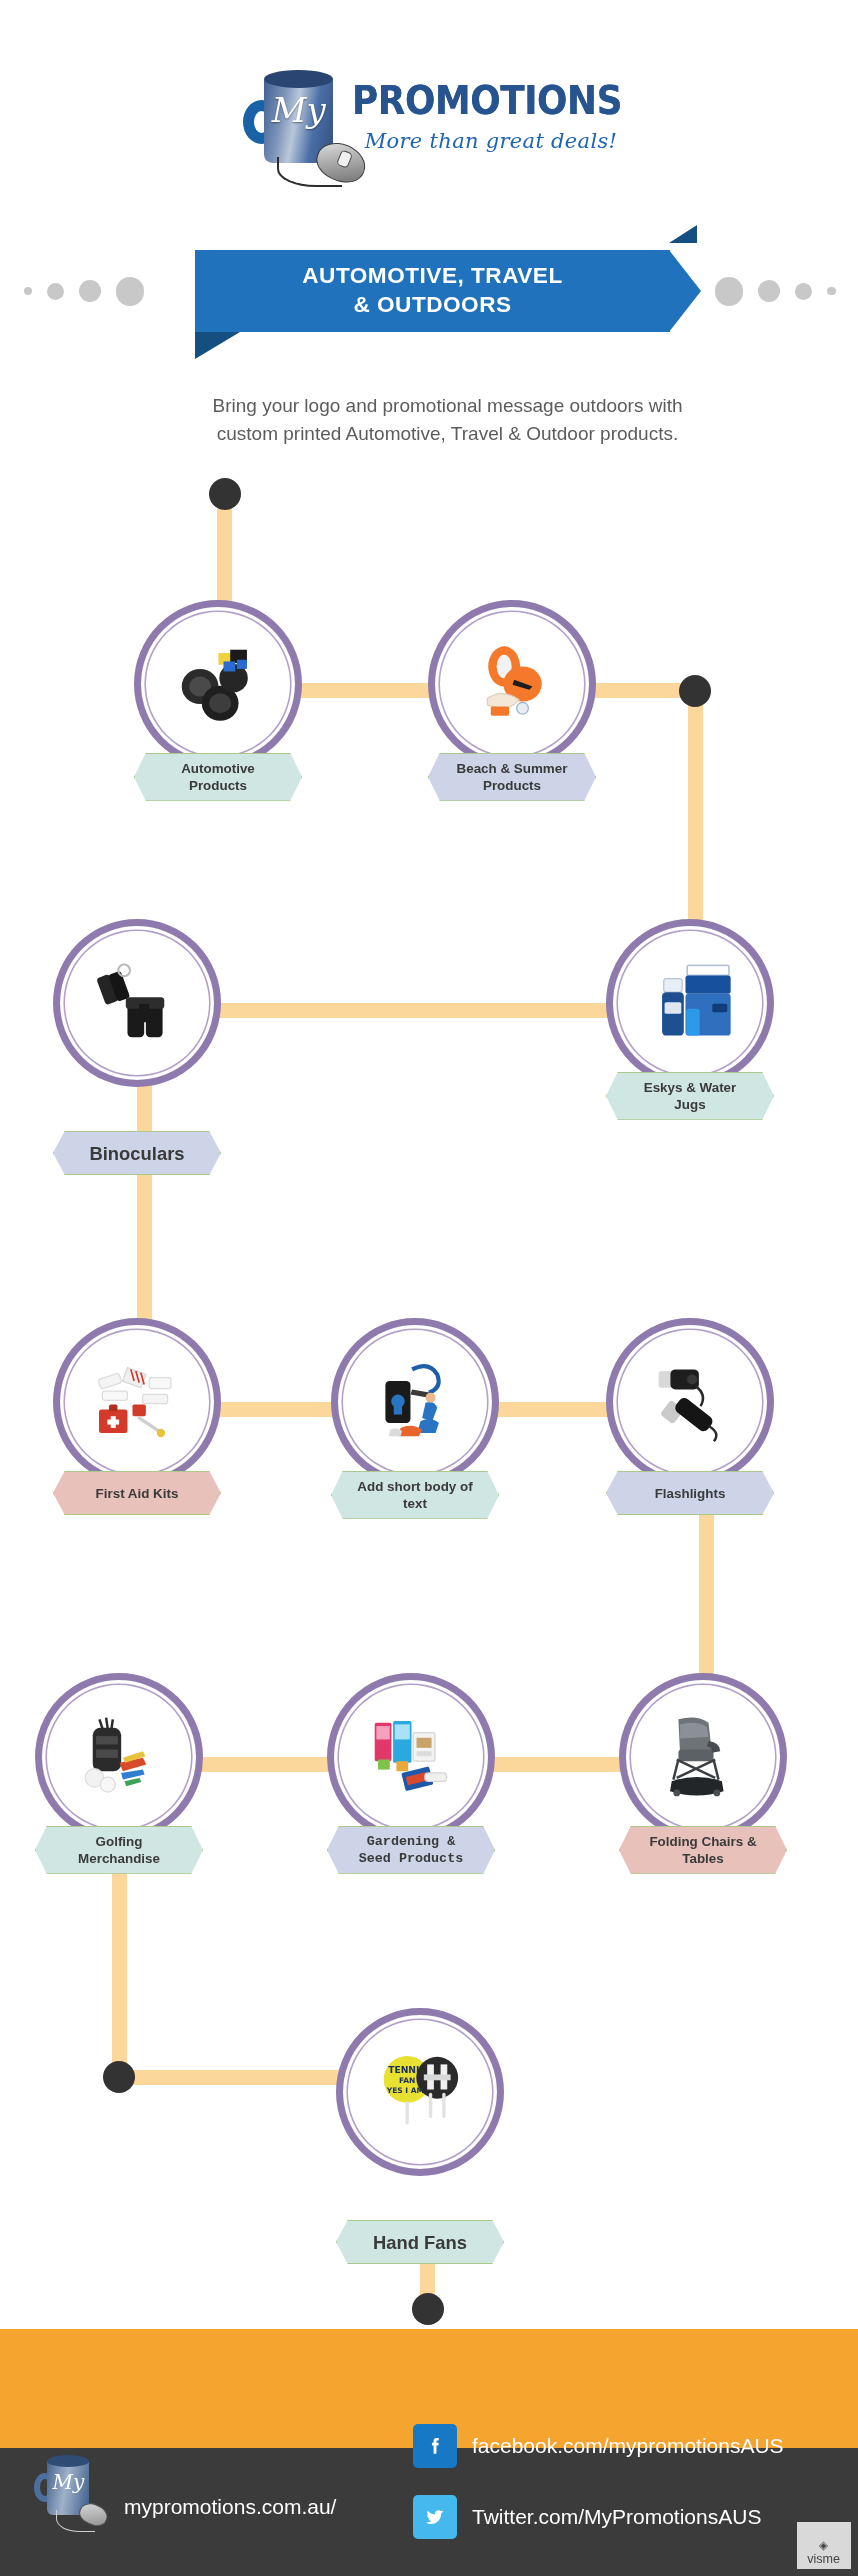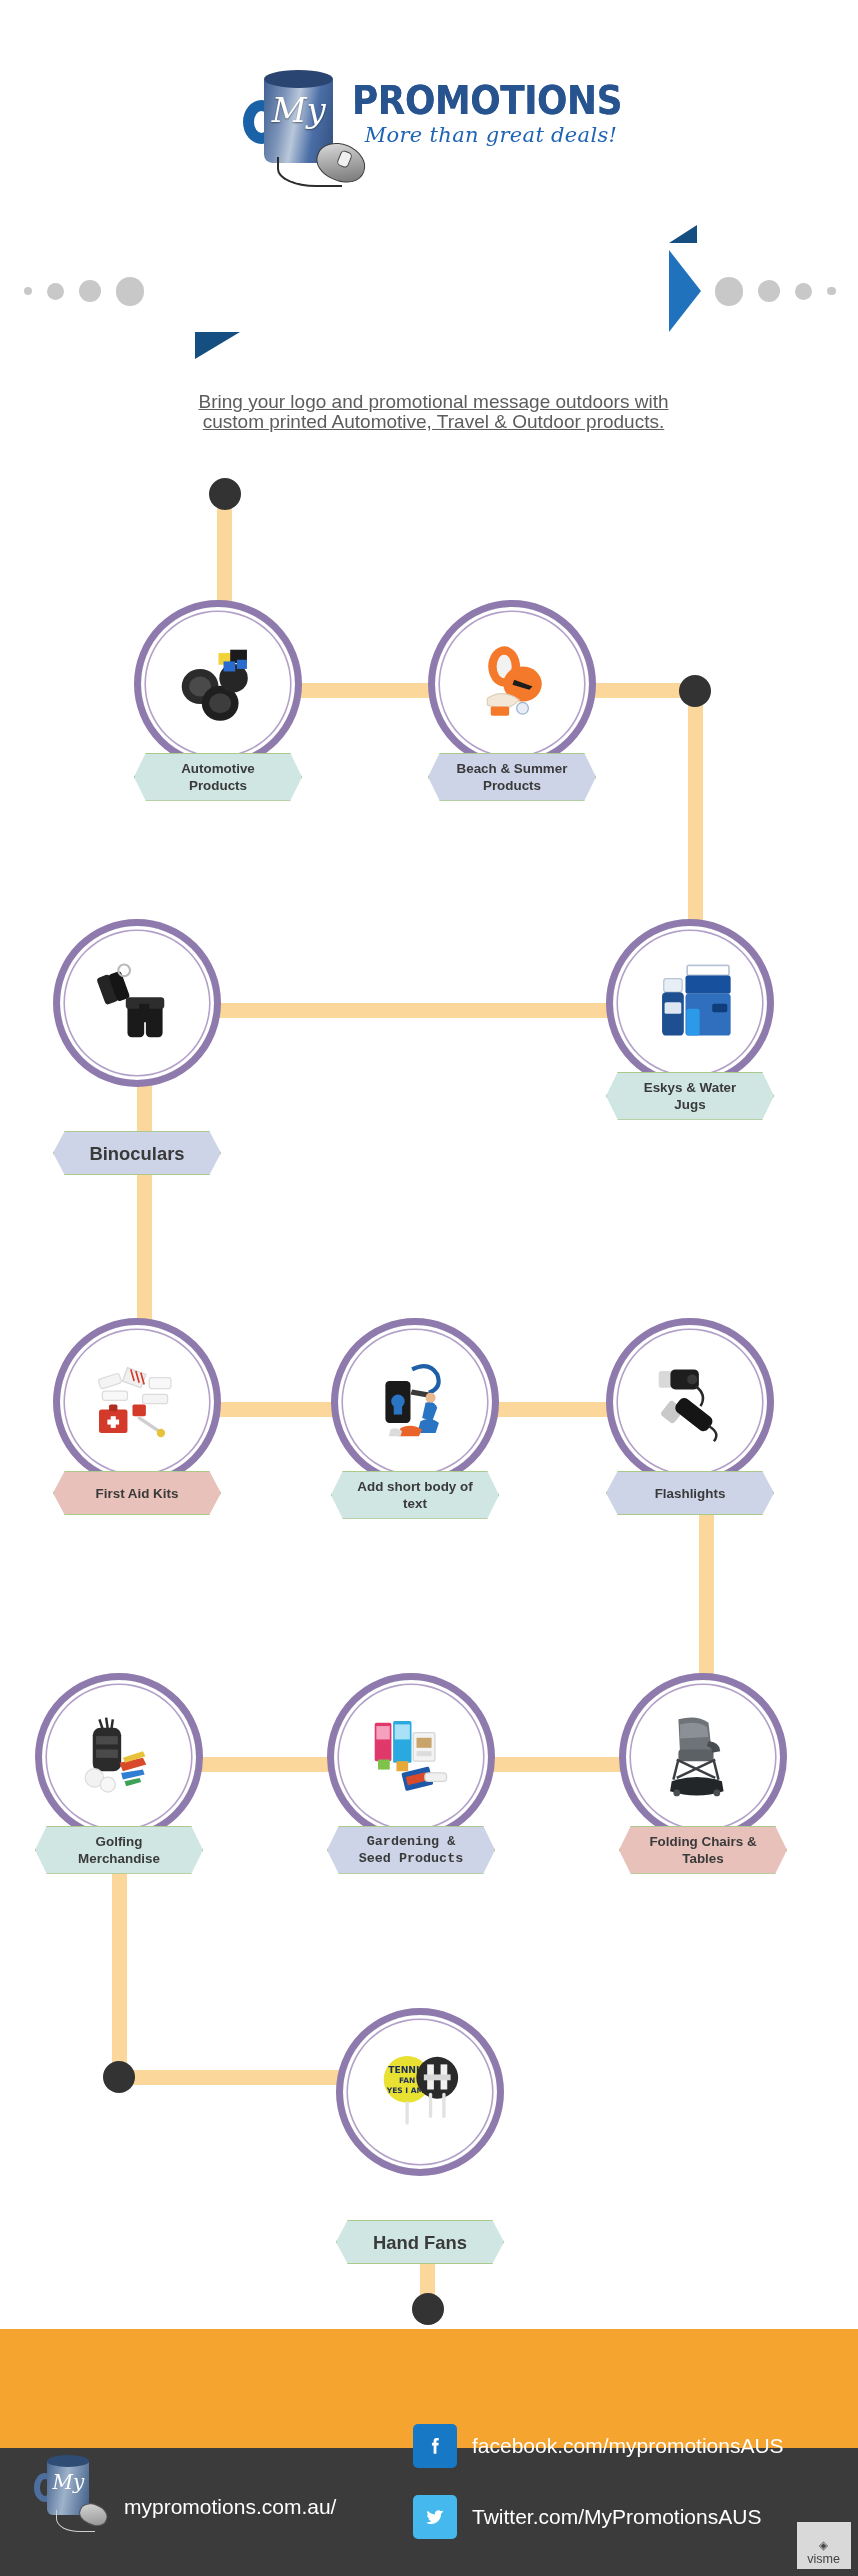--- a/index.html
+++ b/index.html
@@ -103,21 +103,21 @@
     font-stretch: condensed;
     transform: scaleX(1.02);
     transform-origin: left center;
   }
   .logo-tag {
     font-family: "DejaVu Serif", serif;
     font-style: italic;
     font-size: 21px;
     color: #1e63b4;
     text-align: right;
-    margin-top: 1px;
+    margin-top: 7px;
     letter-spacing: 0.3px;
   }
 
   
   .banner-row {
     position: absolute;
     left: 0; top: 243px;
     width: 859px; height: 101px;
   }
   .dots { position: absolute; top: 34px; display: flex; align-items: center; gap: 15px; }
@@ -161,27 +161,26 @@
     width: 0; height: 0;
     border-top: 41px solid transparent;
     border-bottom: 41px solid transparent;
     border-left: 32px solid #1f72bb;
     z-index: 3;
   }
 
   
   .intro {
     position: absolute;
-    left: 182px; top: 392px;
+    left: 196px; top: 392px;
     width: 503px;
     text-align: center;
     color: #5c5c5c;
     font-size: 19px;
-    line-height: 20px;
-    text-decoration: underline;
+    line-height: 28px;
   }
 
   
   .conn { position: absolute; background: #fbd79b; z-index: 1; }
   .conn-v { width: 15px; }
   .conn-h { height: 15px; }
   .knob {
     position: absolute;
     width: 32px; height: 32px;
     background: #333333;
@@ -346,20 +345,26 @@
   <div class="banner-row">
     <div class="dots left">
       <span class="dot d1"></span>
       <span class="dot d2"></span>
       <span class="dot d3"></span>
       <span class="dot d4"></span>
     </div>
     <div class="ribbon-tail-r"></div>
     <div class="ribbon-tail-l"></div>
     <div class="ribbon-arrow"></div>
+    <div class="banner">
+      <div>
+        <span>AUTOMOTIVE, TRAVEL</span><br>
+        <span>&amp; OUTDOORS</span>
+      </div>
+    </div>
     <div class="dots right">
       <span class="dot d4"></span>
       <span class="dot d3"></span>
       <span class="dot d2"></span>
       <span class="dot d1"></span>
     </div>
   </div>
 
   <div class="intro">Bring your logo and promotional message outdoors with custom printed Automotive, Travel &amp; Outdoor products.</div>
 

